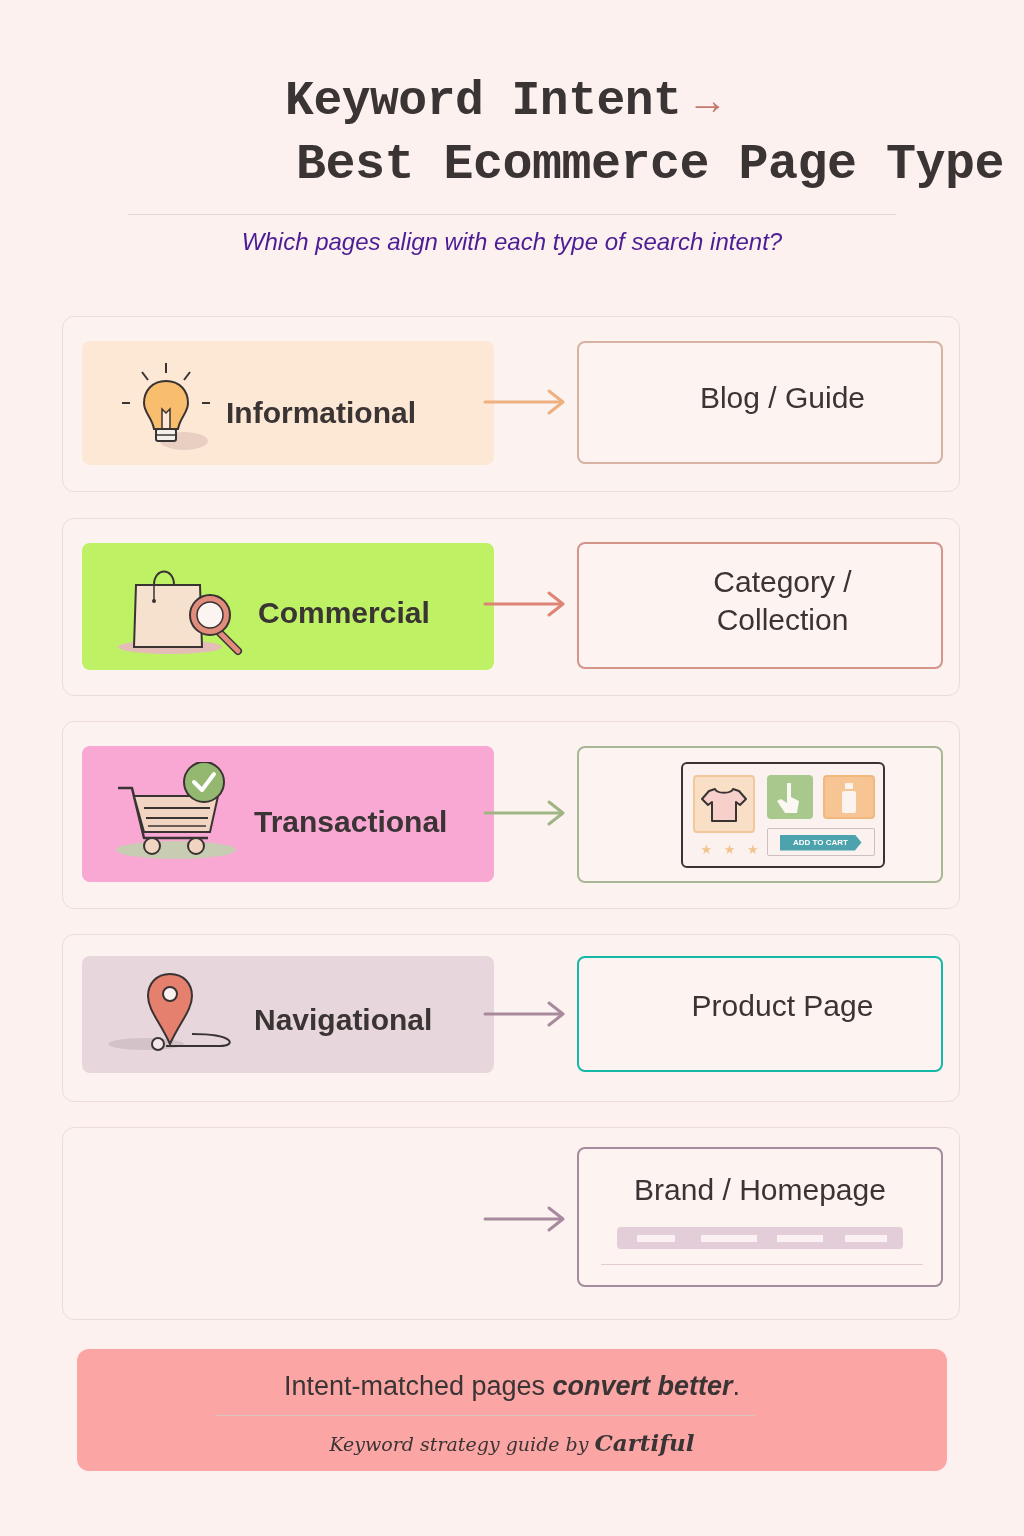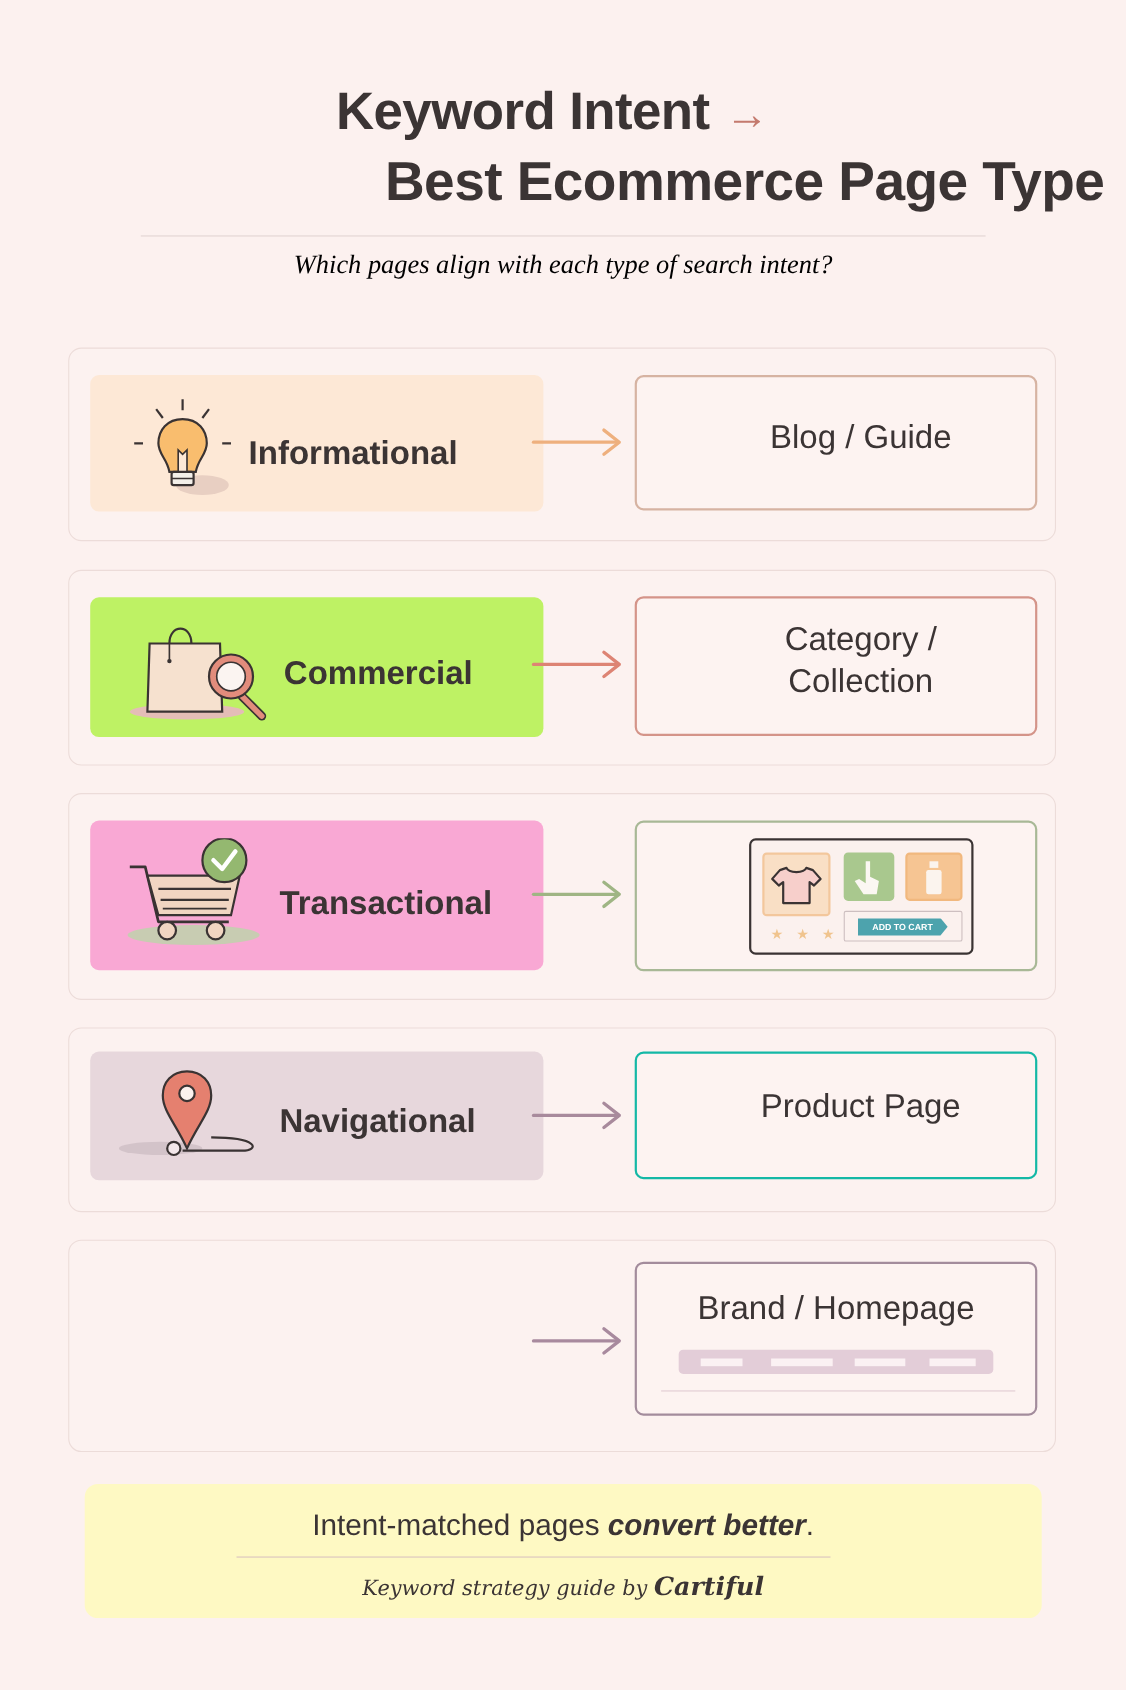--- a/index.html
+++ b/index.html
@@ -6,31 +6,31 @@
   html, body { width: 1024px; height: 1536px; }
   body {
     background: #fcf1ef;
     font-family: "Liberation Sans", "DejaVu Sans", sans-serif;
     color: #3a3333;
     position: relative;
     overflow: hidden;
   }
   .title {
     position: absolute; left: 0; width: 1004px; text-align: center;
-    font-weight: bold; color: #3b3434; letter-spacing: -0.5px;
+    font-weight: bold; color: #3b3434; letter-spacing: -0.5px; font-family: Liberation Mono, monospace;
   }
   .title.l1 { top: 74px; font-size: 48px; }
   .title.l2 { top: 136px; font-size: 50px; text-align: right; }
   .title .arrow { color: #c47a6e; font-weight: normal; margin-left: 14px; font-size: 40px; }
   .rule-top {
     position: absolute; left: 128px; top: 214px; width: 768px; height: 1px; background: #e2d4d2;
   }
   .subtitle {
     position: absolute; top: 228px; left: 0; width: 1024px; text-align: center;
-    font-family: Liberation Serif, serif; font-style: italic; font-size: 24px; color: #000000;
+    font-family: Liberation Sans, sans-serif; font-style: italic; font-size: 24px; color: #4c1d95;
   }
   .row {
     position: absolute; left: 62px; width: 898px;
     border: 1px solid #ecdcd9; border-radius: 12px; background: #fcf2f0;
   }
   .intent {
     position: absolute; left: 19px; width: 412px; border-radius: 8px;
   }
   .intent .icon { position: absolute; }
   .intent .label {
@@ -40,21 +40,21 @@
   .target {
     position: absolute; left: 514px; width: 366px; border-radius: 8px;
     background: #fdf3f1; display: flex; align-items: center; justify-content: center;
     text-align: center;
     padding-left: 45px;
   }
   .target .tlabel { font-size: 30px; line-height: 38px; color: #3b3434; }
 
   .footer {
     position: absolute; left: 77px; top: 1349px; width: 870px; height: 122px;
-    background: #fef9c3; border-radius: 12px;
+    background: #fca5a5; border-radius: 12px;
   }
   .footer .tagline {
     position: absolute; top: 22px; left: 0; width: 100%; text-align: center; font-size: 27px; color: #3b3434;
   }
   .footer .tagline b { font-style: italic; }
   .footer .frule {
     position: absolute; top: 66px; left: 138px; width: 540px; height: 1px; background: #d9c4bf;
   }
   .footer .credit {
     position: absolute; top: 80px; left: 0; width: 100%; text-align: center;

